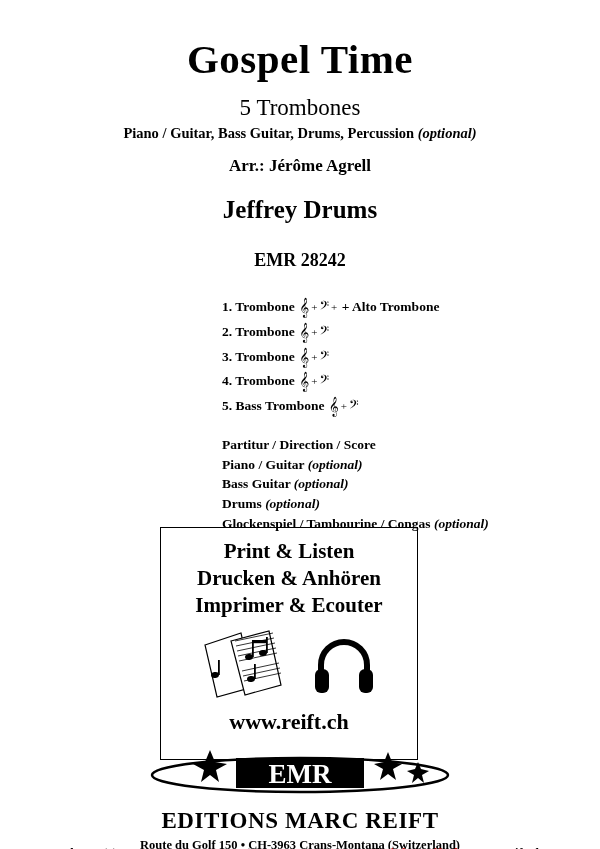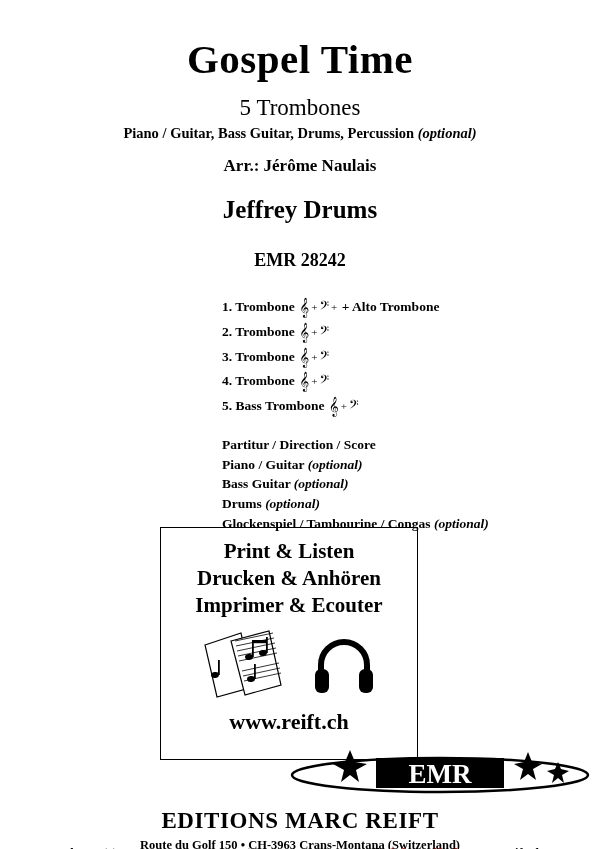--- a/index.html
+++ b/index.html
@@ -137,21 +137,21 @@
     right: 42px;
     top: 8px;
   }
 
   
   .logo-wrap {
     position: absolute;
     left: 0;
     right: 0;
     top: 706px;
-    text-align: right;
+    text-align: center;
   }
   .publisher {
     text-align: center;
     font-size: 23px;
     font-weight: bold;
     letter-spacing: 0.6px;
     margin-top: 10px;
   }
   .addr {
     text-align: center;
@@ -179,21 +179,21 @@
 <div class="page">
 
   <div class="title">Gospel Time</div>
 
   <div class="instrumentation">5 Trombones</div>
 
   <div class="optional-line">
     <span>Piano / Guitar, Bass Guitar, Drums, Percussion </span><span class="ital">(optional)</span>
   </div>
 
-  <div class="arranger">Arr.: Jérôme Naulais</div>
+  <div class="arranger">Arr.: Jérôme Agrell</div>
 
   <div class="composer">Jeffrey Drums</div>
 
   <div class="catalog">EMR 28242</div>
 
   <div class="lists">
 
     <div class="part-row">
       <span>1. Trombone</span>
       <span class="clef treble">𝄞</span><span class="plus">+</span><span class="clef">𝄢</span><span class="plus">+</span><span> + Alto Trombone</span>

